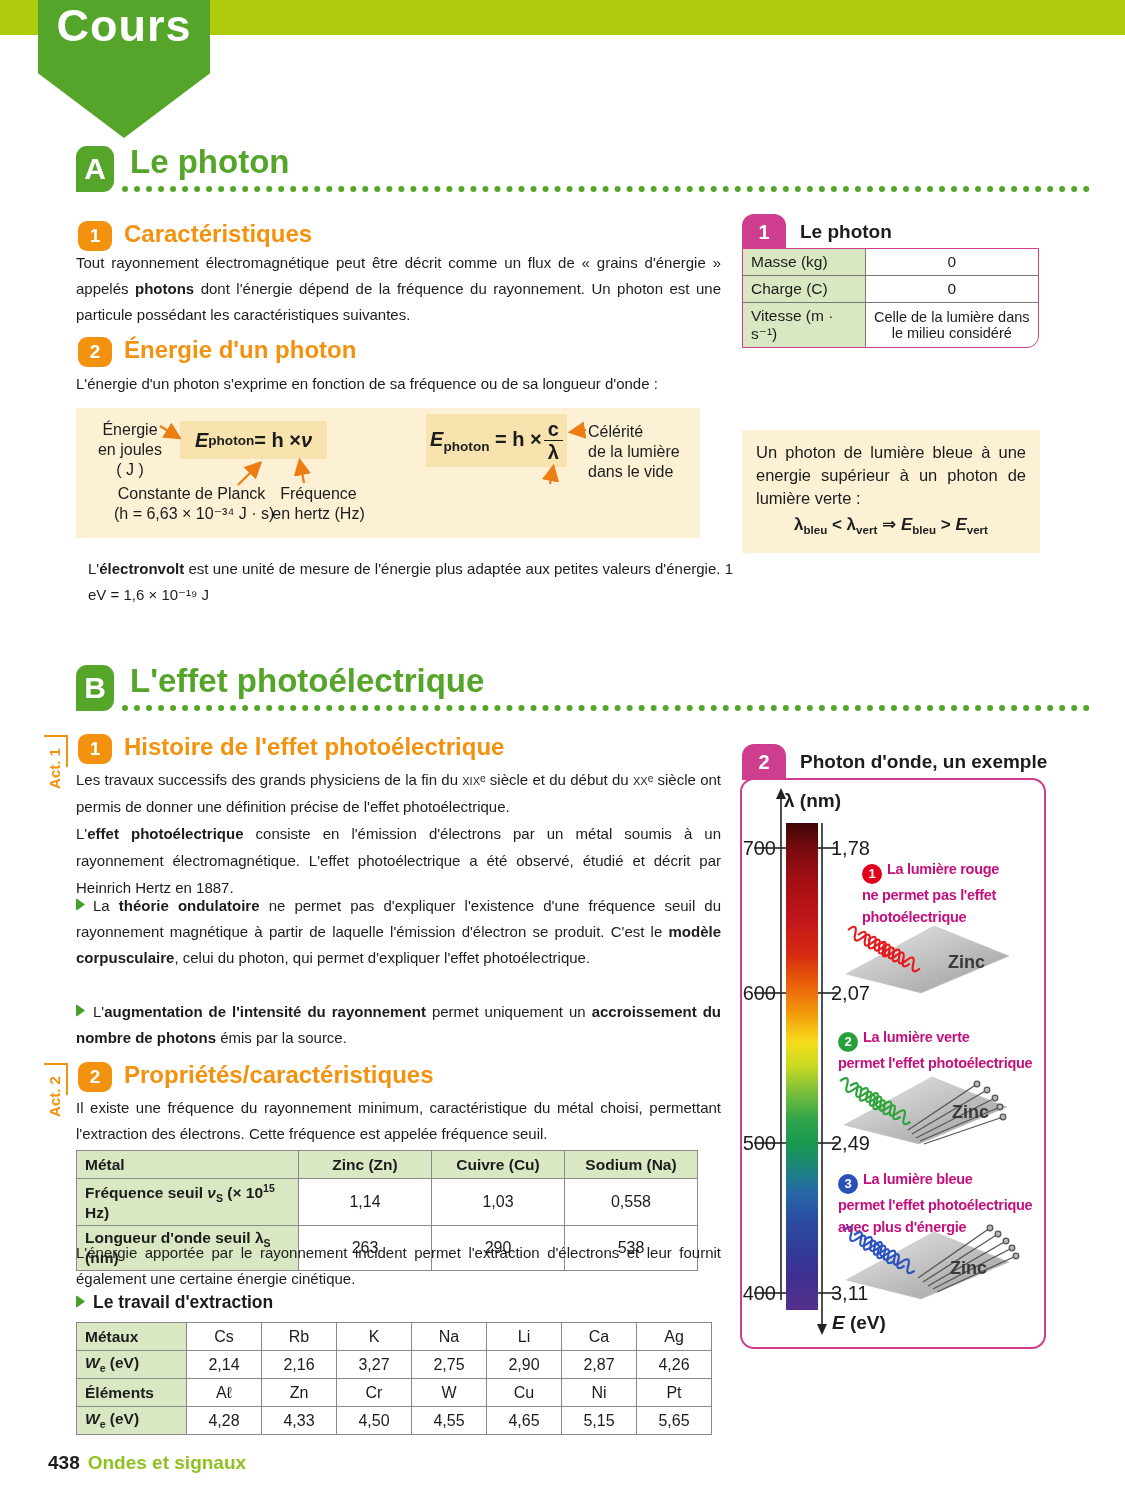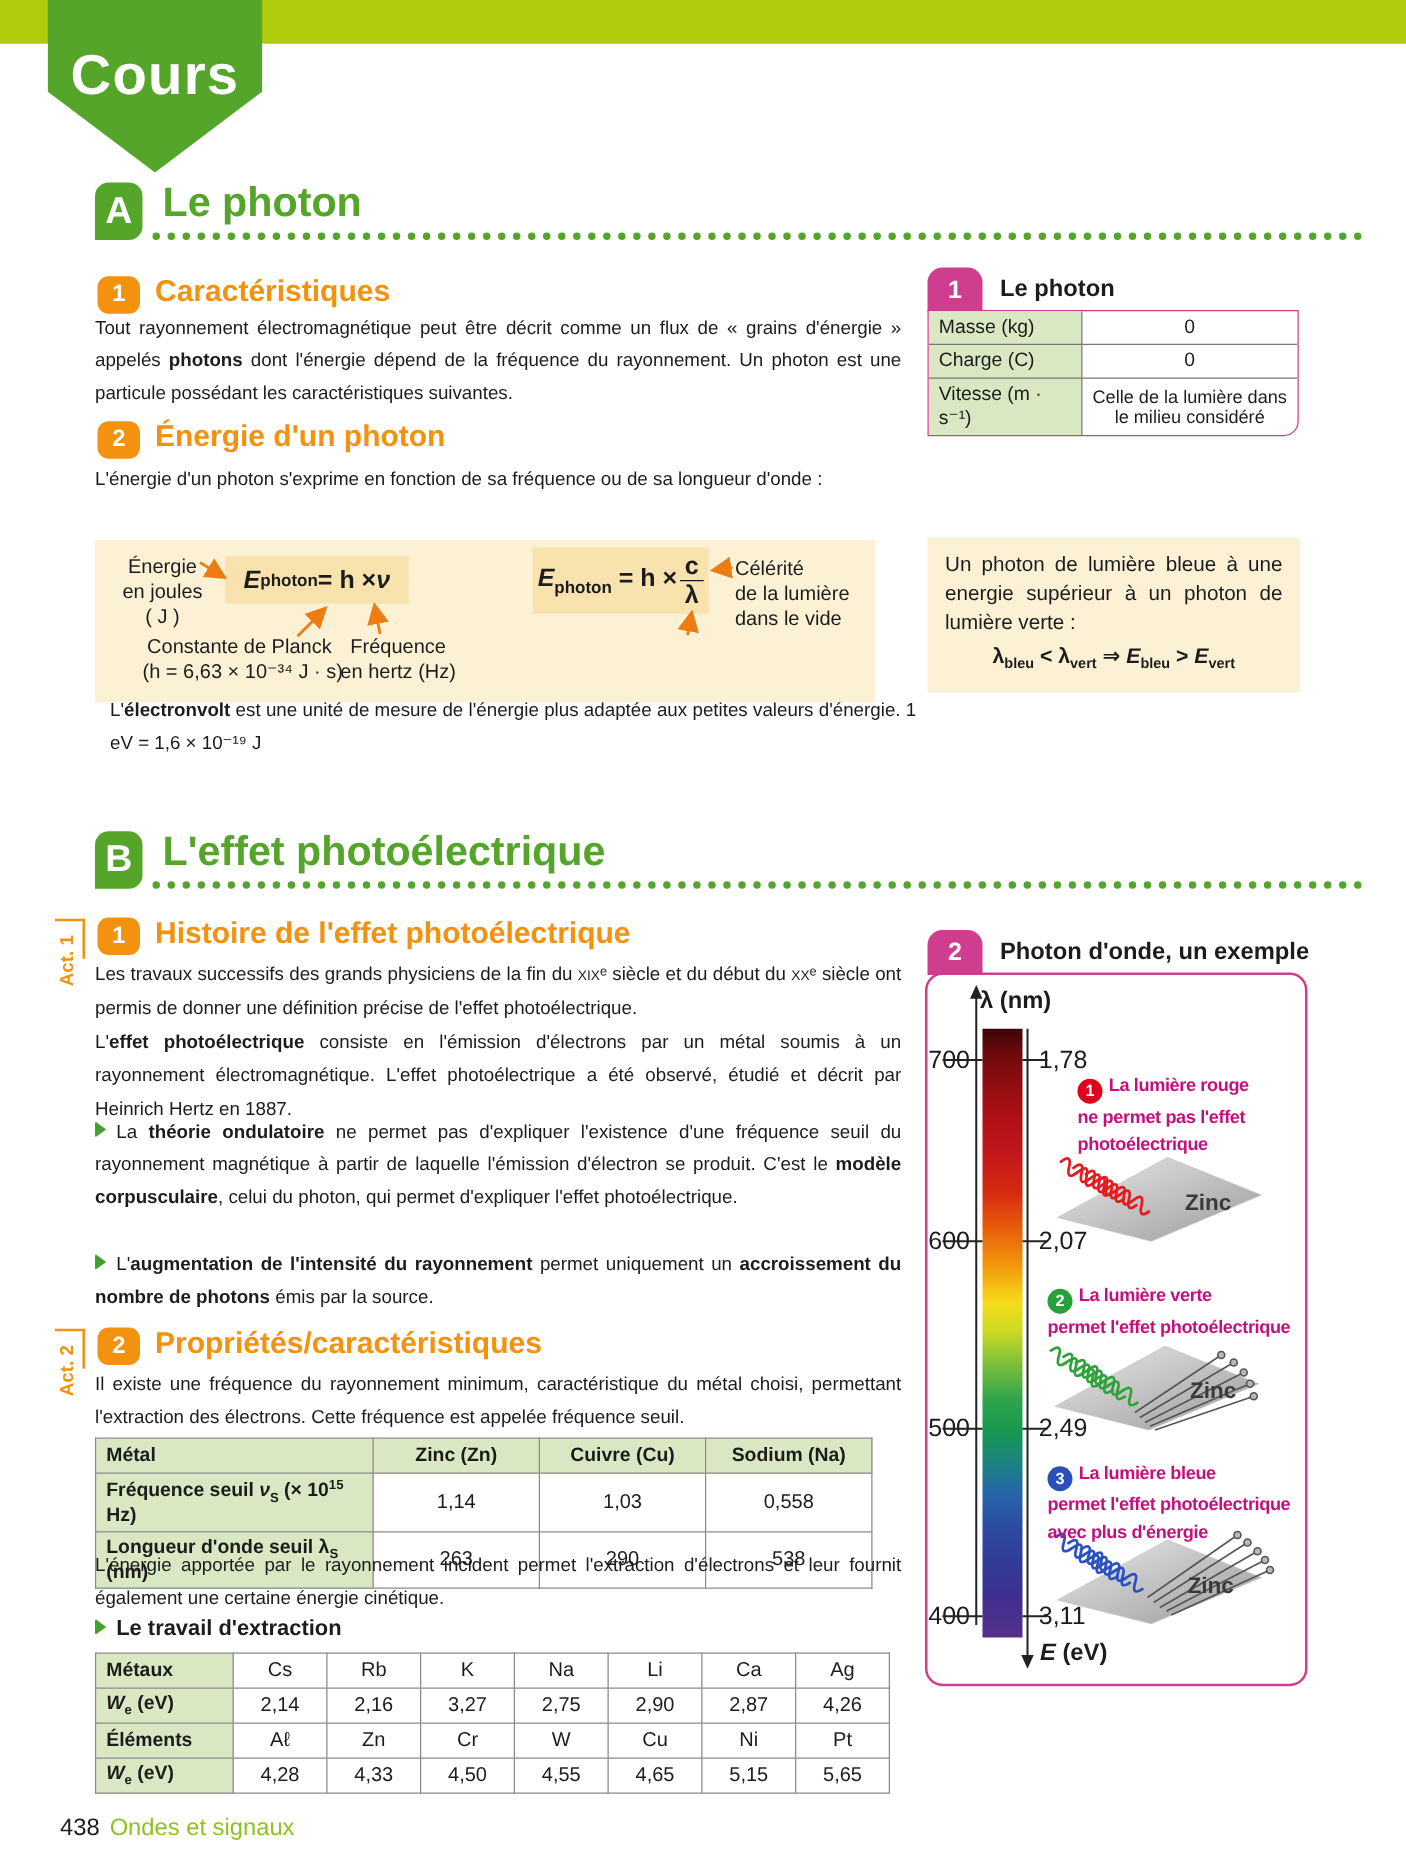--- a/index.html
+++ b/index.html
@@ -9,39 +9,39 @@
   }
   html,body{margin:0;padding:0}
   body{width:1125px;height:1500px;position:relative;overflow:hidden;background:#fff;
        font-family:"Liberation Sans","DejaVu Sans",sans-serif;color:var(--ink);}
   .bb{font-weight:bold}.ii{font-style:italic}.sc{font-variant:small-caps}
   sub{font-size:68%}sup{font-size:68%}
   .band{position:absolute;left:0;top:0;width:1125px;height:35px;background:var(--olive)}
   .banner{position:absolute;left:38px;top:0;width:172px;height:138px;background:var(--green);
           clip-path:polygon(0 0,100% 0,100% 53%,50% 100%,0 53%);
           text-align:center;color:#fff;font-weight:bold;font-size:45px;letter-spacing:1px}
-  .banner span{display:inline-block;margin-top:34px}
+  .banner span{display:inline-block;}
   .secletter{position:absolute;width:38px;height:46px;background:var(--green);color:#fff;
              font-weight:bold;font-size:30px;display:flex;align-items:center;justify-content:center;
              border-radius:11px 11px 11px 0}
   .sectitle{position:absolute;font-size:33px;font-weight:bold;color:var(--green);white-space:nowrap}
   .dotline{position:absolute;height:0;border-bottom:6px dotted var(--green)}
   .hnum{position:absolute;width:34px;height:30px;background:var(--orange);color:#fff;border-radius:9px;
         font-weight:bold;font-size:19px;display:flex;align-items:center;justify-content:center}
   .hlabel{position:absolute;font-size:24px;font-weight:bold;color:var(--orange);white-space:nowrap}
   .para{position:absolute;font-size:15px;line-height:26px;text-align:justify}
   .para p{margin:0}
   .lh27{line-height:27px}
   .tri{display:inline-block;width:9px;height:13px;background:#43a02c;clip-path:polygon(0 0,100% 50%,0 100%);
        border-radius:2px;margin-right:8px}
   .actbr{position:absolute;width:22px;height:30px;border-top:2.5px solid var(--orange);border-right:2.5px solid var(--orange)}
   .act{position:absolute;width:60px;text-align:center;transform:rotate(-90deg);
        font-size:15px;font-weight:bold;color:var(--orange);white-space:nowrap}
   
-  .fpanel{position:absolute;left:76px;top:432px;width:624px;height:130px;background:var(--cream)}
+  .fpanel{position:absolute;left:76px;top:408px;width:624px;height:130px;background:var(--cream)}
   .fbox{position:absolute;background:var(--tan);display:flex;align-items:center;justify-content:center;
         font-size:20px;white-space:nowrap}
   .flabel{position:absolute;font-size:16px;line-height:20px;text-align:center}
   .flabel div{white-space:nowrap}
   .frac{display:inline-flex;flex-direction:column;align-items:center;line-height:1.1;font-weight:bold;margin-left:2px}
   .frac .den{border-top:1.8px solid var(--ink);padding:0 4px}
   
   .fig-badge{position:absolute;width:44px;height:36px;background:var(--pink);color:#fff;border-radius:12px 12px 0 0;
              font-weight:bold;font-size:20px;display:flex;align-items:center;justify-content:center}
   .fig-title{position:absolute;font-size:19px;font-weight:bold;white-space:nowrap}
@@ -66,21 +66,21 @@
   .axlab{position:absolute;font-size:19px;white-space:nowrap}
   .specbar{position:absolute;left:786px;top:823px;width:32px;height:487px;
     background:linear-gradient(180deg,#3f0508 0%,#750b0e 5%,#a30f13 12%,#c2161b 20%,#d62b10 27%,
       #e95f0a 33%,#f2990b 39%,#f6dc1b 45%,#c8d923 50%,#7dbf3a 55%,#2fa44b 61%,#17994f 66%,
       #1d7f86 72%,#2767a8 76%,#2b4ba0 82%,#333b97 88%,#3f2f90 93%,#55308b 100%)}
   .ann{position:absolute;font-size:14.5px;line-height:22px;font-weight:bold;color:var(--magenta);
        letter-spacing:-0.3px;white-space:nowrap}
   .anncirc{display:inline-flex;width:20px;height:20px;border-radius:50%;color:#fff;font-size:13px;
            align-items:center;justify-content:center;margin-right:5px;vertical-align:-4px;letter-spacing:0}
   .zinc{position:absolute;font-size:18px;font-weight:bold;color:#3a3a3a}
-  .footer{position:absolute;left:48px;top:1452px;font-size:19px;font-weight:normal;white-space:nowrap}
+  .footer{position:absolute;left:48px;top:1452px;font-size:19px;font-weight:bold;white-space:nowrap}
   .footer .fchap{color:#8fc120;margin-left:8px}
   .bhead{position:absolute;font-size:17.5px;font-weight:bold}
 </style>
 </head>
 <body>
 
 <div>
 
   <div class="band"></div>
   <div class="banner">

